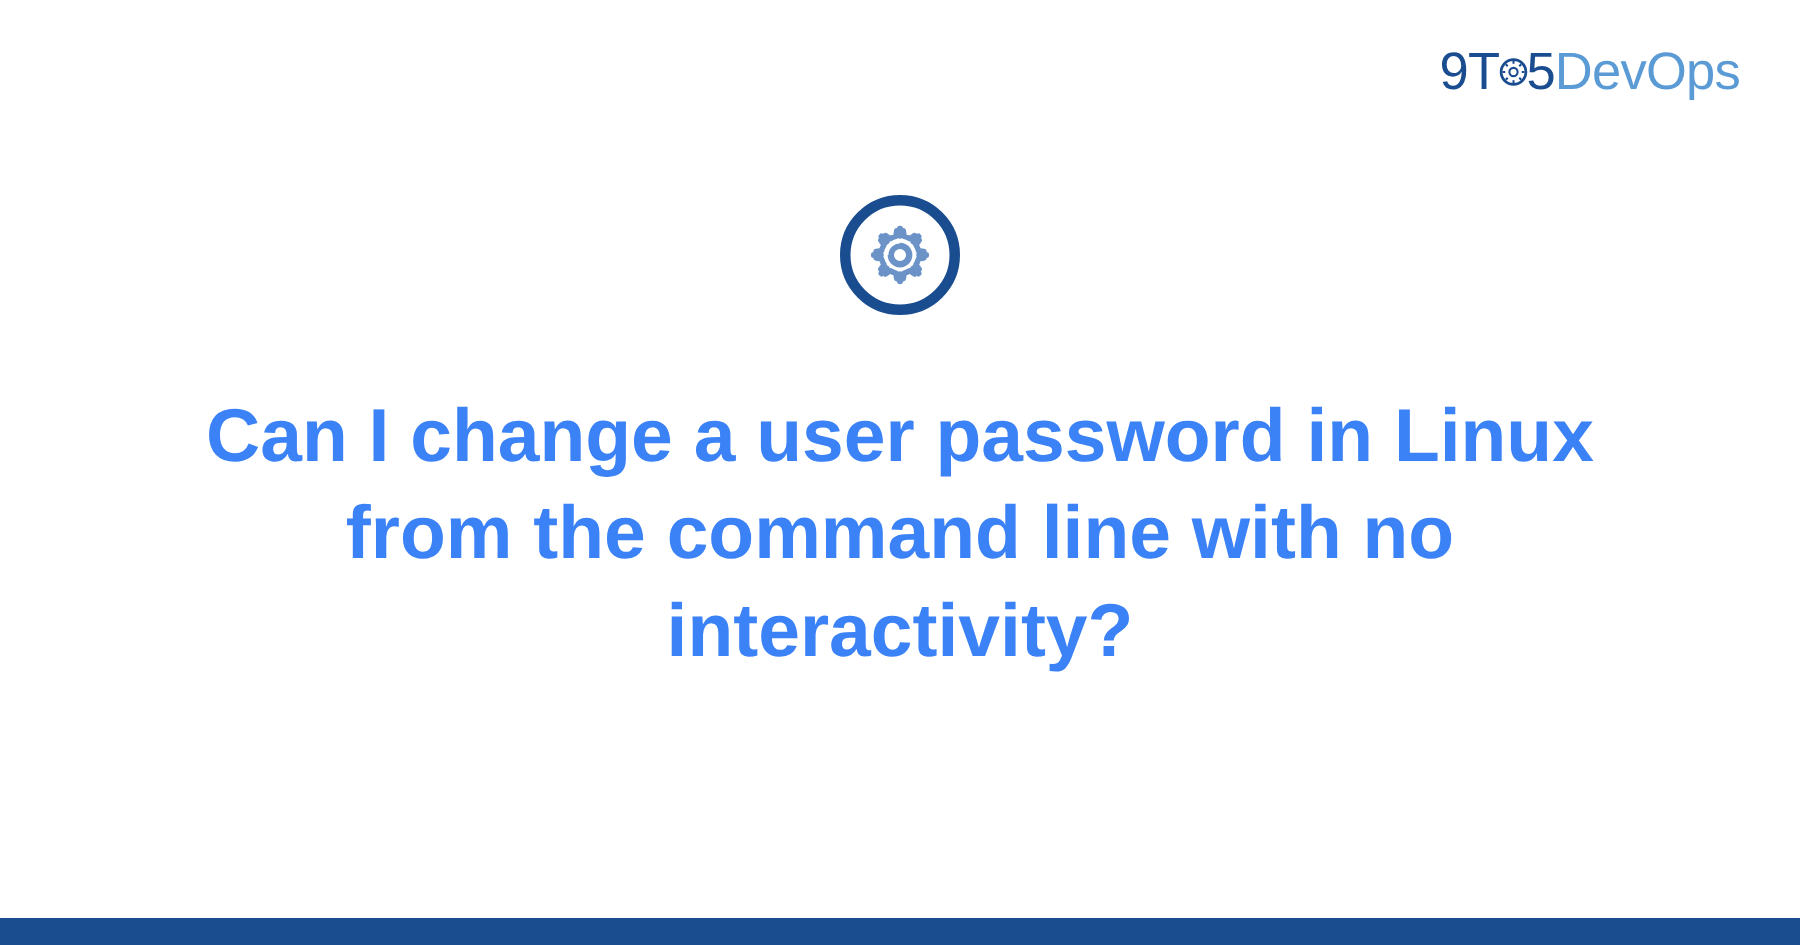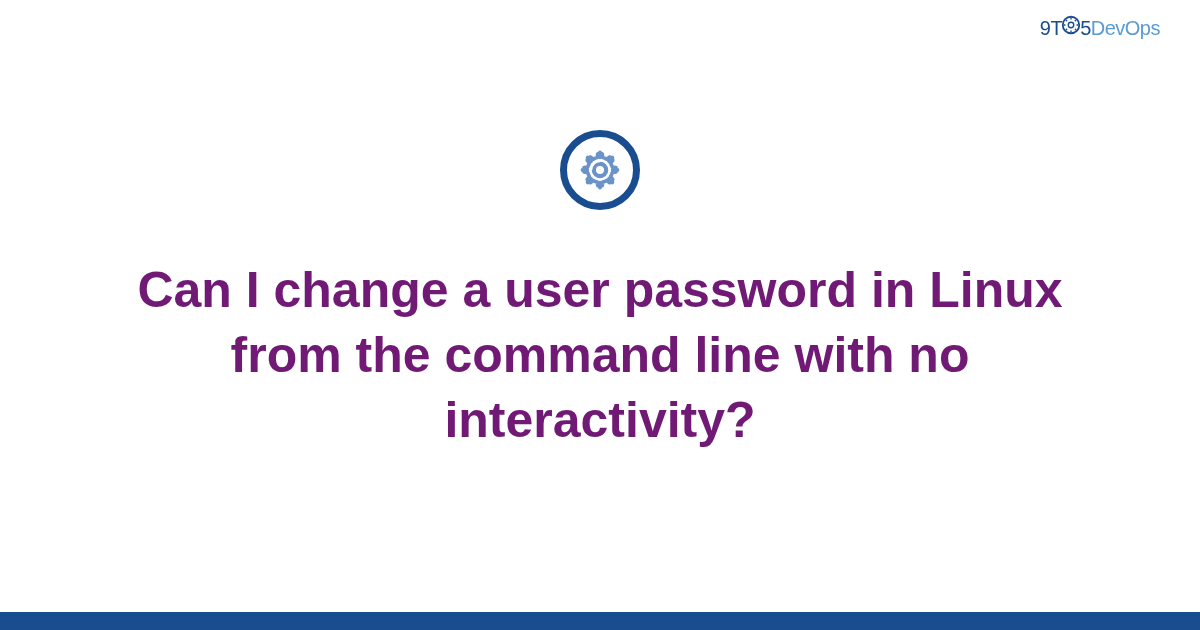--- a/index.html
+++ b/index.html
@@ -10,23 +10,23 @@
     body {
       width: 1200px;
       height: 630px;
       background: #ffffff;
       font-family: -apple-system, BlinkMacSystemFont, "Segoe UI", Helvetica, Arial, sans-serif;
       position: relative;
       overflow: hidden;
     }
     .logo {
       position: absolute;
-      top: 16px;
+      top: 28px;
       right: 40px;
-      font-size: 20px;
+      font-size: 35px;
       font-weight: 400;
       letter-spacing: -0.5px;
     }
     .logo-part1 {
       color: #1a4d8f;
       font-weight: 500;
     }
     .logo-gear {
       display: inline-block;
       vertical-align: middle;
@@ -58,21 +58,21 @@
       border: 7px solid #1a4d8f;
       border-radius: 50%;
       display: flex;
       align-items: center;
       justify-content: center;
       margin-bottom: 48px;
     }
     .title {
       font-size: 50px;
       font-weight: 700;
-      color: #701a75;
+      color: #3b82f6;
       text-align: center;
       line-height: 1.3;
       max-width: 1000px;
     }
     .bottom-bar {
       position: absolute;
       bottom: 0;
       left: 0;
       right: 0;
       height: 18px;

